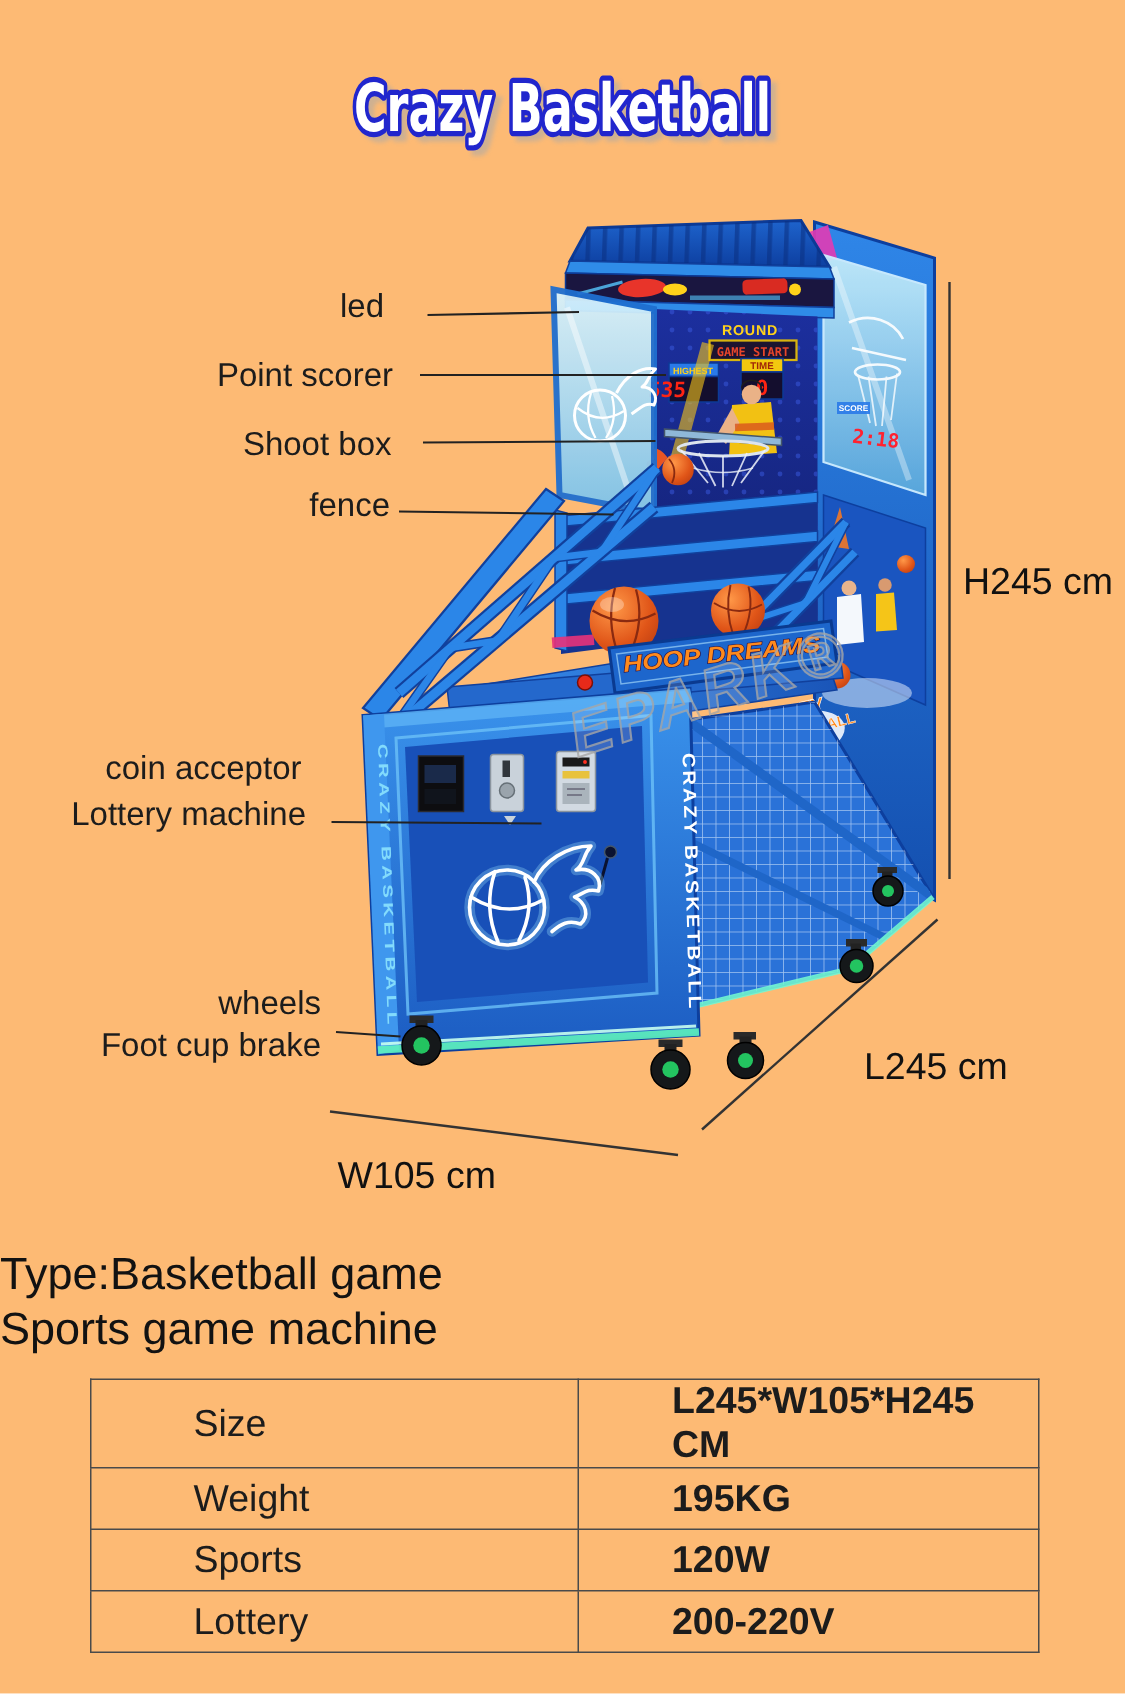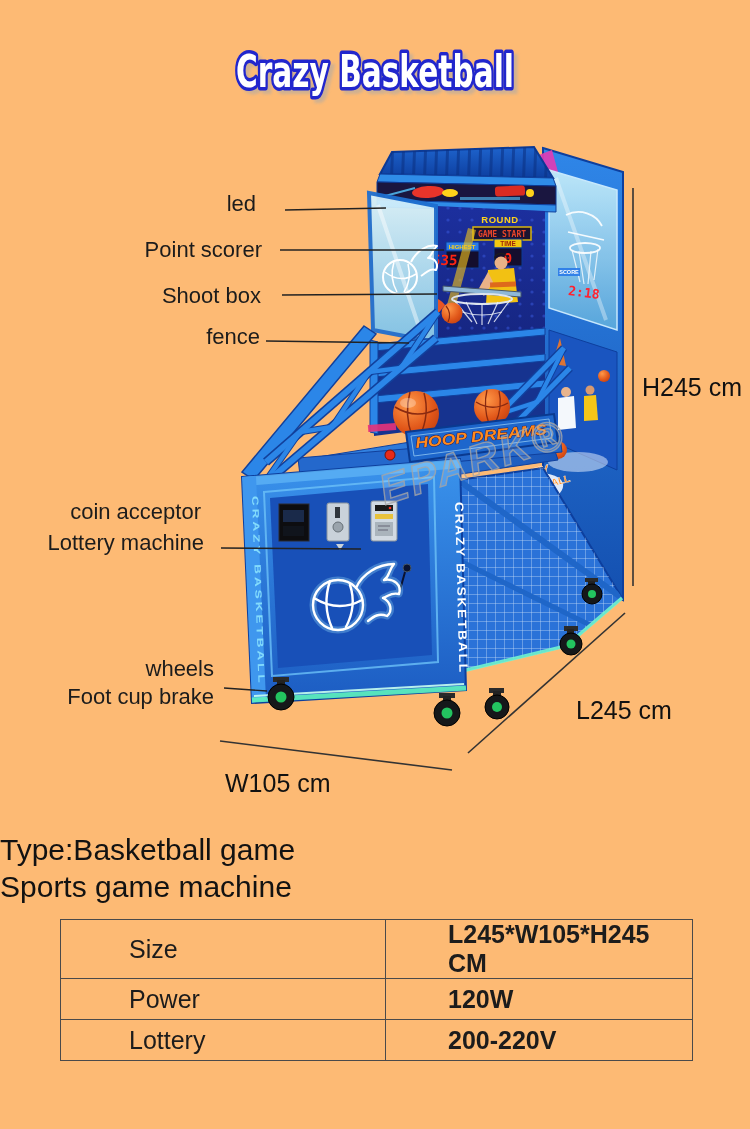--- a/index.html
+++ b/index.html
@@ -388,21 +388,25 @@
   <div>Sports game machine</div>
 </div>
 
 <table id="spec-table">
   <tbody>
     <tr>
       <td class="c-label">Size</td>
       <td class="c-value">L245*W105*H245 CM</td>
     </tr>
     <tr>
-      <td class="c-label">Power</td>
+      <td class="c-label">Weight</td>
+      <td class="c-value">195KG</td>
+    </tr>
+    <tr>
+      <td class="c-label">Sports</td>
       <td class="c-value">120W</td>
     </tr>
     <tr>
       <td class="c-label">Lottery</td>
       <td class="c-value">200-220V</td>
     </tr>
   </tbody>
 </table>
 
 </div>

